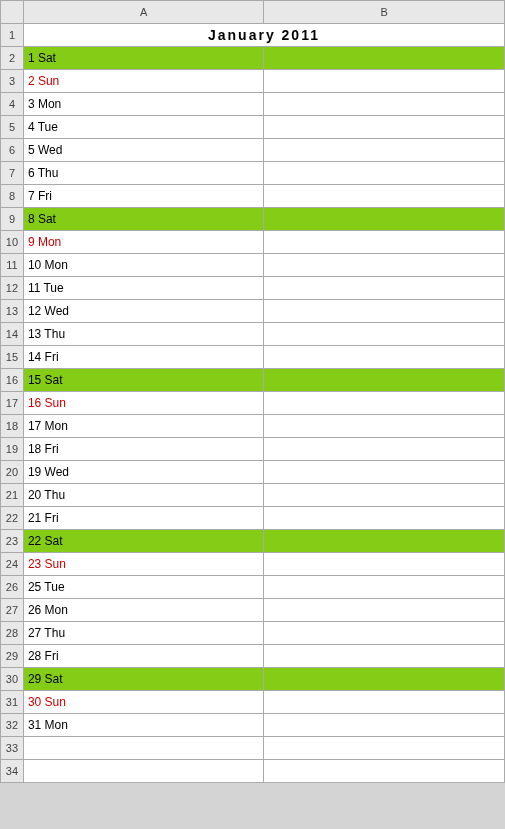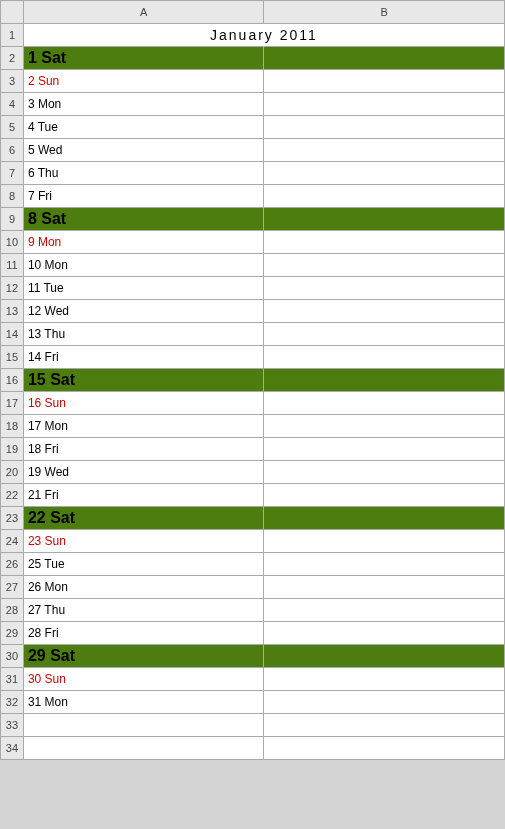--- a/index.html
+++ b/index.html
@@ -42,35 +42,34 @@
       text-align: center;
       color: #444;
       font-size: 11px;
       font-weight: normal;
       border-bottom: 2px solid #999;
     }
     
     .title-cell {
       text-align: center;
       font-size: 14px;
-      font-weight: normal;
+      font-weight: bold;
       color: #000;
       letter-spacing: 2px;
     }
     
     .day-normal {
       color: #000000;
       font-size: 12px;
     }
     
     .day-sat {
       color: #000000;
-      background-color: #4d7c0f;
-      font-size: 16px;
-      font-weight: bold;
+      background-color: #84cc16;
+      font-size: 12px;
     }
     
     .day-sun {
       color: #cc0000;
       font-size: 12px;
       margin-left: 40px;
     }
     
     .day-empty {
       background: #ffffff;
@@ -186,20 +185,25 @@
         <td class="row-num">19</td>
         <td class="day-normal">18 Fri</td>
         <td></td>
       </tr>
       <tr>
         <td class="row-num">20</td>
         <td class="day-normal">19 Wed</td>
         <td></td>
       </tr>
       <tr>
+        <td class="row-num">21</td>
+        <td class="day-normal">20 Thu</td>
+        <td></td>
+      </tr>
+      <tr>
         <td class="row-num">22</td>
         <td class="day-normal">21 Fri</td>
         <td></td>
       </tr>
       <tr>
         <td class="row-num">23</td>
         <td class="day-sat">22 Sat</td>
         <td class="day-sat"></td>
       </tr>
       <tr>

